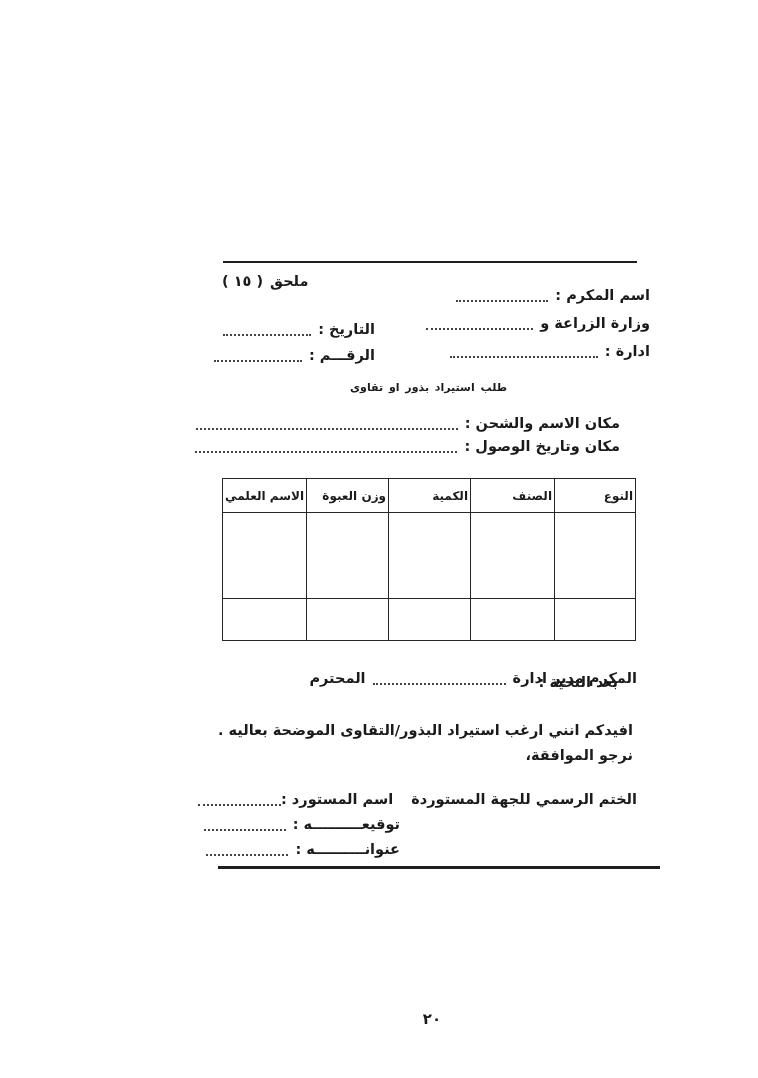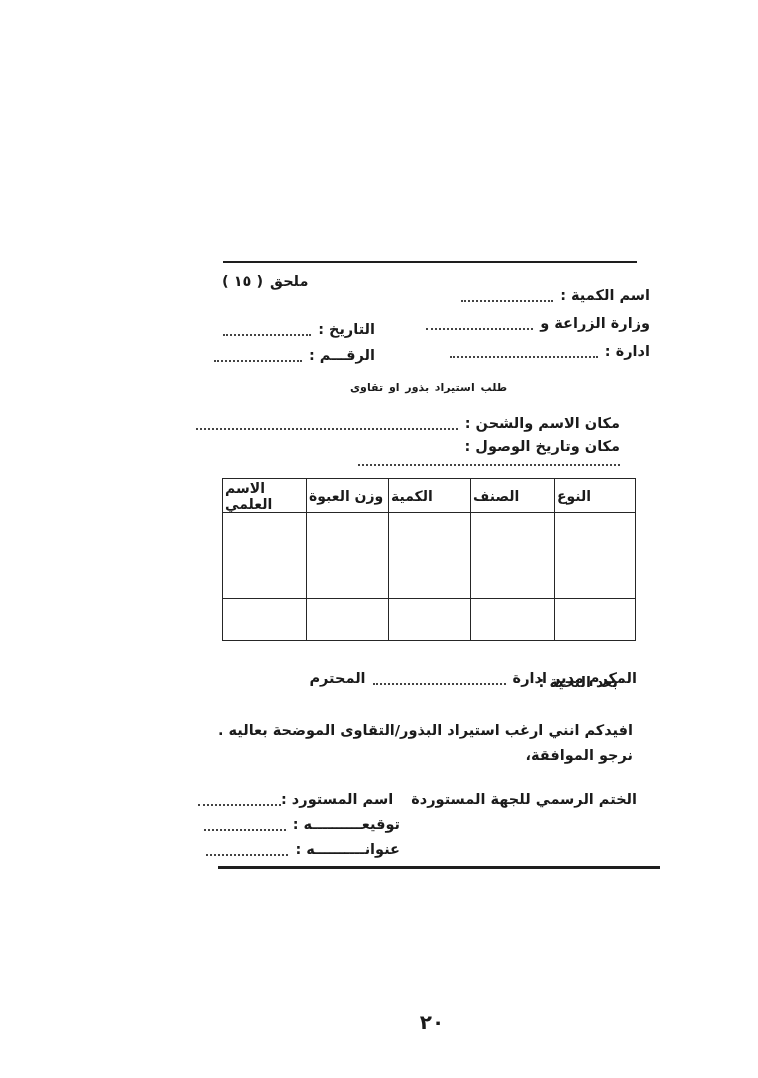--- a/index.html
+++ b/index.html
@@ -41,53 +41,53 @@
   }
   table.form-table {
     position:absolute;
     left:222px; top:478px;
     width:413px;
     border-collapse:collapse;
     table-layout:fixed;
   }
   .form-table th, .form-table td {
     border:1.6px solid #262626;
-    text-align:left;
+    text-align:right;
     vertical-align:middle;
-    font-size:14px;
+    font-size:12px;
     font-weight:700;
     padding:0 2px;
     overflow:hidden;
   }
   .form-table thead tr { height:34px; }
   .form-table tbody tr.row-tall { height:86px; }
   .form-table tbody tr.row-short { height:42px; }
   .page-number {
     position:absolute;
     left:412px; top:1010px; width:40px;
     text-align:center;
-    font-size:20px;
+    font-size:15px;
     font-weight:700;
     letter-spacing:3px;
   }
 </style>
 </head>
 <body>
 
 <div class="page">
 
   <div class="rule" style="left:223px; top:261px; width:414px; height:2px;"></div>
 
   <div class="line" dir="rtl" style="left:222px; top:271px;">
     <span>ملحق</span>
     <span class="annex-num">( ١٥ )</span>
   </div>
 
   <div class="line" dir="rtl" style="right:108px; top:285px;">
-    <span>اسم الكمية :</span>
+    <span>اسم المكرم :</span>
     <span class="leader" style="width:92px;"></span>
   </div>
   <div class="line" dir="rtl" style="right:108px; top:313px;">
     <span>وزارة الزراعة و</span>
     <span class="leader" style="width:107px;"></span>
   </div>
   <div class="line" dir="rtl" style="right:108px; top:341px;">
     <span>ادارة :</span>
     <span class="leader" style="width:148px;"></span>
   </div>
@@ -100,21 +100,21 @@
     <span>الرقـــم :</span>
     <span class="leader" style="width:88px;"></span>
   </div>
 
   <div class="title" dir="rtl">طلب استيراد بذور او تقاوى</div>
 
   <div class="line" dir="rtl" style="right:138px; top:413px;">
     <span>مكان الاسم والشحن :</span>
     <span class="leader" style="width:262px;"></span>
   </div>
-  <div class="line" dir="rtl" style="right:138px; top:436px;flex-direction:column;">
+  <div class="line" dir="rtl" style="right:138px; top:436px;">
     <span>مكان وتاريخ الوصول :</span>
     <span class="leader" style="width:262px;"></span>
   </div>
 
   <table class="form-table" dir="rtl">
     <colgroup>
       <col style="width:81px">
         <col style="width:84px">
         <col style="width:82px">
       <col style="width:82px">

